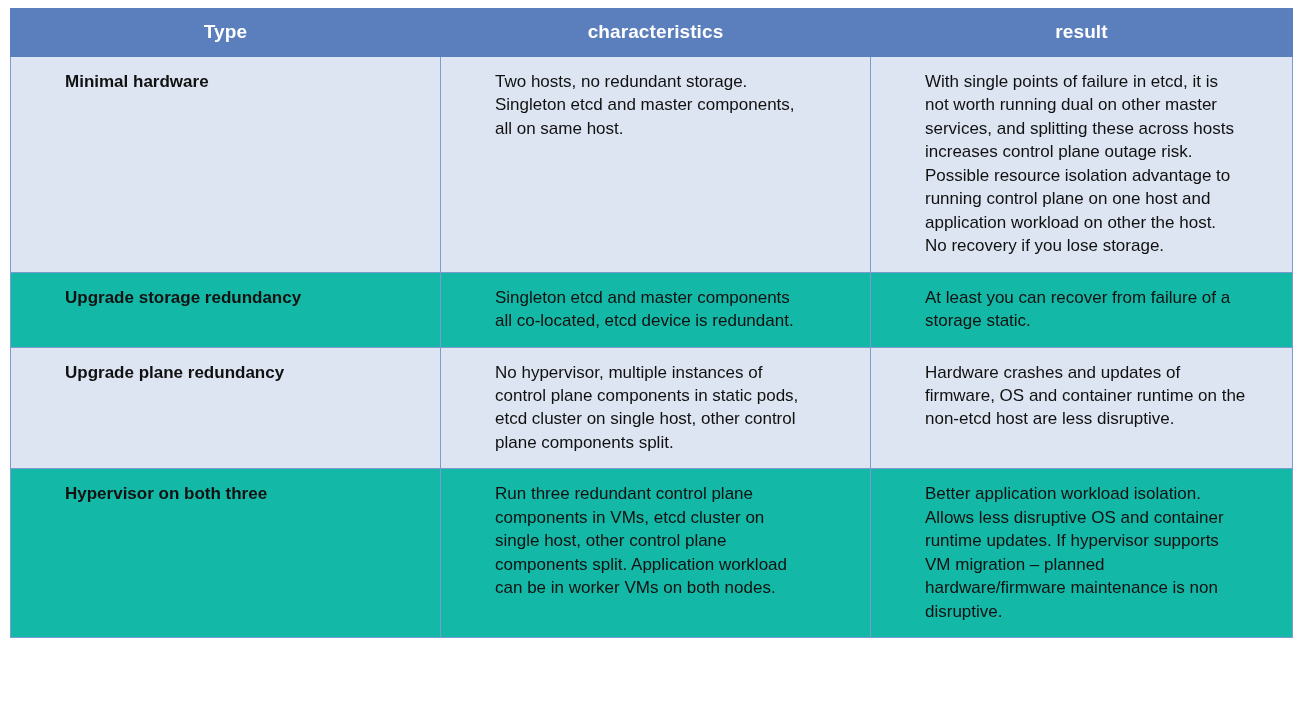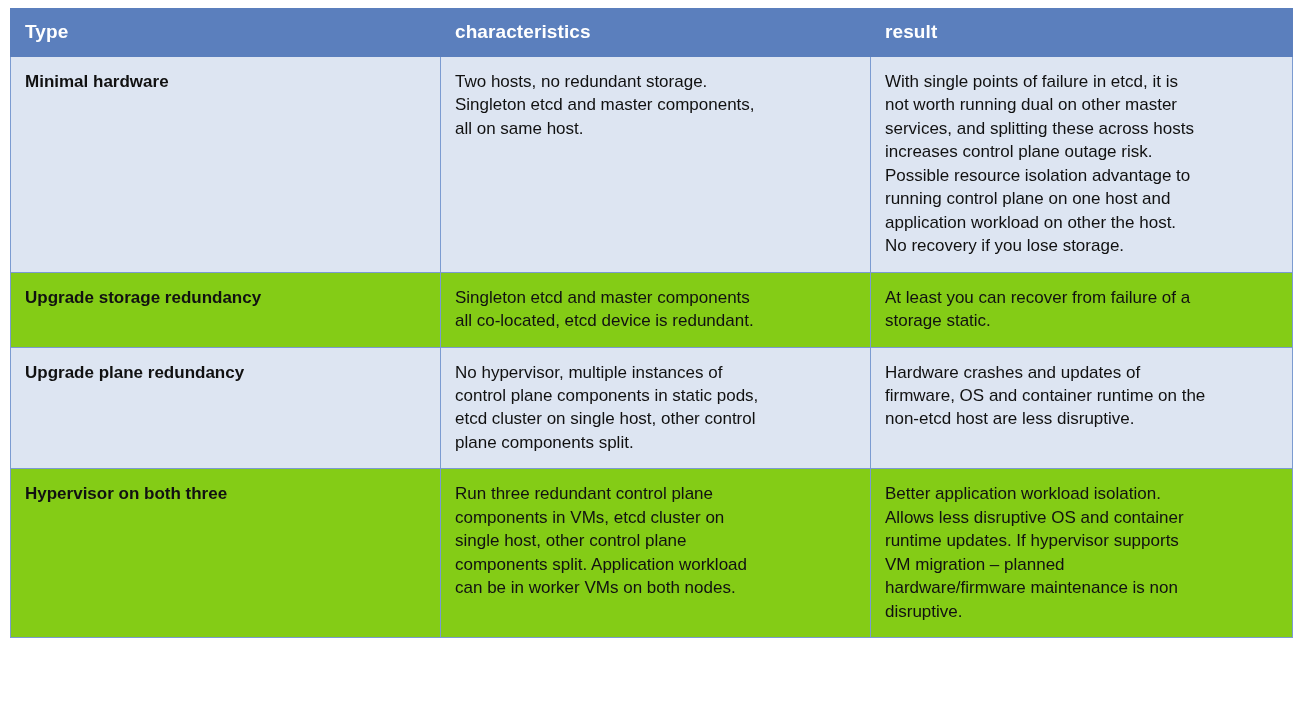--- a/index.html
+++ b/index.html
@@ -26,44 +26,45 @@
   }
   table.comparison col.c0 { width: 430px; }
   table.comparison col.c1 { width: 430px; }
   table.comparison col.c2 { width: 422px; }
 
   table.comparison thead th {
     background: #5b7fbd;
     color: #ffffff;
     font-size: 19px;
     font-weight: bold;
-    text-align: left;
+    text-align: center;
     padding: 12px 14px 13px 14px;
     border: 1px solid #5b7fbd;
     vertical-align: middle;
     letter-spacing: 0.1px;
   }
   table.comparison tbody td {
     border: 1px solid #7b9bd1;
     padding: 13px 14px 14px 14px;
     vertical-align: top;
     font-size: 17px;
     line-height: 1.38;
-    background: #84cc16;
+    background: #14b8a6;
   }
   table.comparison tbody tr.shaded td {
     background: #dde5f2;
   }
   td.type-cell {
     font-weight: bold;
     font-size: 16.5px;
   }
   .cell-text {
     display: block;
     white-space: pre-line;
+    margin-left: 40px;
   }
 </style>
 </head>
 <body>
 
 <div class="table-wrap">
   <table class="comparison">
     <colgroup>
       <col class="c0">
       <col class="c1">

